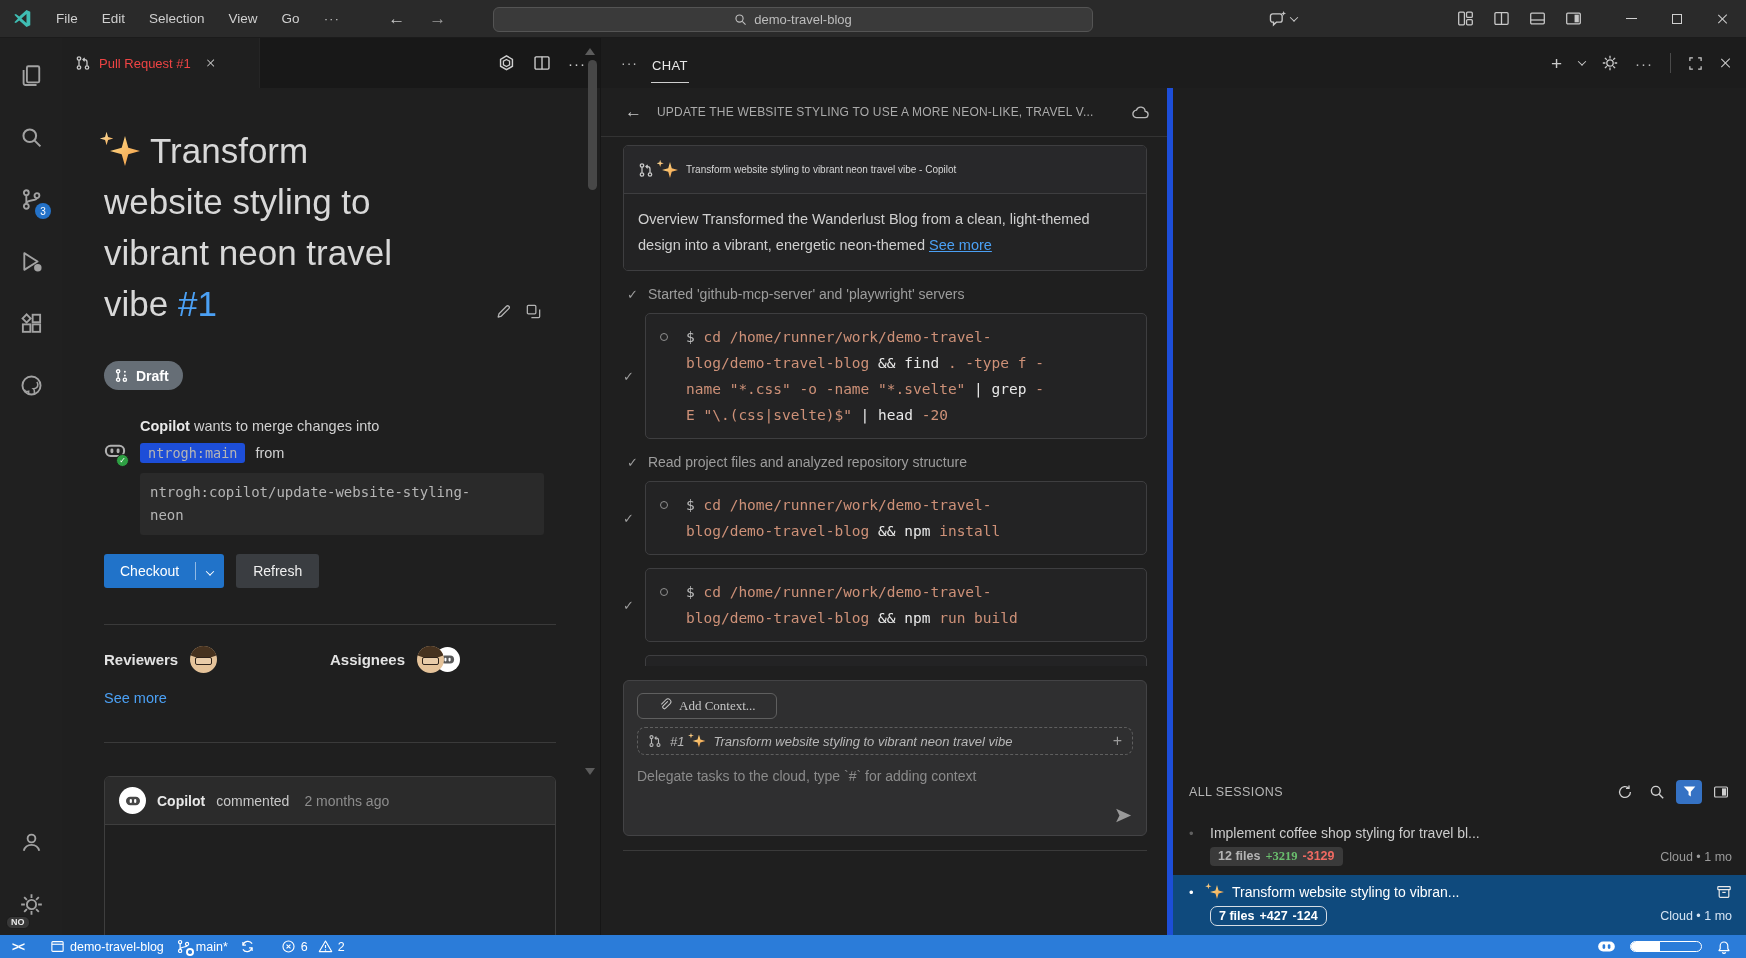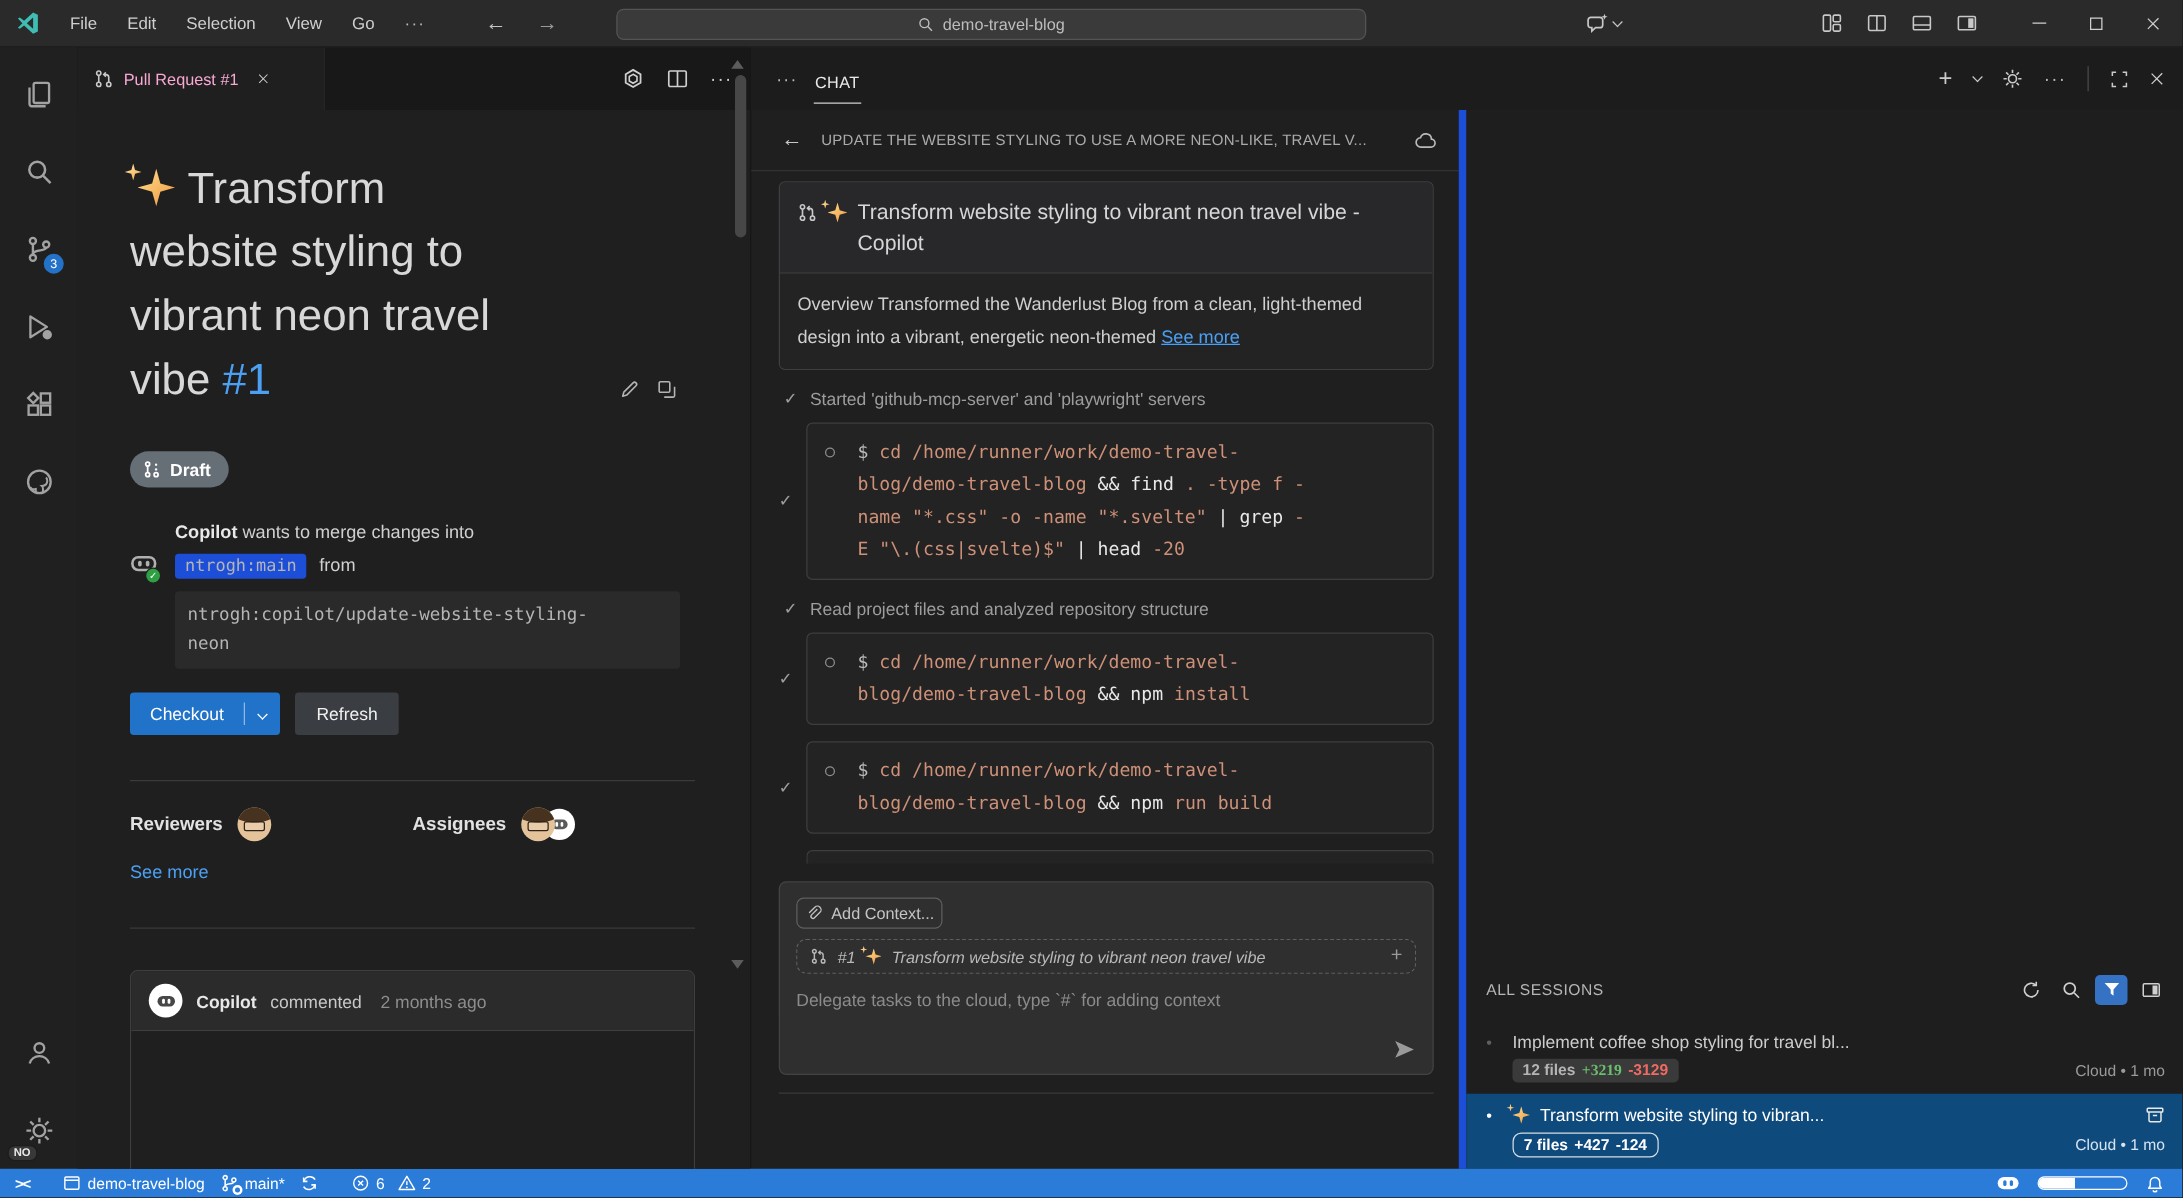--- a/index.html
+++ b/index.html
@@ -41,21 +41,21 @@
   .ab-item:first-child{margin-top:6px;}
   .ab-spacer{flex:1;}
   .ab-badge{position:absolute;right:11px;bottom:11px;min-width:16px;height:16px;border-radius:8px;background:#2472c8;
     color:#fff;font-size:10px;display:flex;align-items:center;justify-content:center;padding:0 3px;}
   .no-badge{position:absolute;left:6px;bottom:6px;background:#383838;border:1px solid #1c1c1c;border-radius:6px;
     color:#e8e8e8;font-size:9px;font-weight:bold;padding:1px 4px;line-height:1;}
 
   
   .editor{width:538px;flex:none;background:#1f1f1f;display:flex;flex-direction:column;position:relative;}
   .tabbar{height:50px;background:#181818;display:flex;align-items:stretch;flex:none;}
-  .tab{width:198px;background:#1f1f1f;display:flex;align-items:center;gap:8px;padding:0 10px 0 13px;color:#f9a8d4;font-size:13px;border-right:1px solid #252525;}
+  .tab{width:198px;background:#1f1f1f;display:flex;align-items:center;gap:8px;padding:0 10px 0 13px;color:#ef4444;font-size:13px;border-right:1px solid #252525;}
   .tab .xglyph{transform:scale(.78);}
   .tab .xglyph::before,.tab .xglyph::after{background:#cfcfcf;}
   .tab-actions{margin-left:auto;display:flex;align-items:center;gap:17px;padding-right:14px;color:#cfcfcf;}
   .tab-actions .more{font-size:15px;letter-spacing:1px;}
   .ed-content{flex:1;padding:0 44px 0 42px;overflow:hidden;position:relative;}
   .pr-title{margin-top:37px;font-size:35px;line-height:51px;color:#d8d8d8;font-weight:400;}
   .pr-title .num{color:#4ba0f4;}
   .title-tools{position:absolute;right:58px;top:215px;display:flex;gap:13px;color:#b4b4b4;}
   .draft-pill{display:inline-flex;align-items:center;gap:7px;background:#666e76;color:#fff;border-radius:15px;
     height:29px;padding:0 14px 0 10px;font-size:14px;font-weight:bold;margin-top:32px;}
@@ -108,36 +108,36 @@
 
   
   .chatcol{width:566px;flex:none;display:flex;flex-direction:column;min-height:0;}
   .chat-head{height:49px;display:flex;align-items:center;padding:0 18px 0 24px;border-bottom:1px solid #333333;flex:none;}
   .chat-head .back{font-size:17px;color:#c8c8c8;flex:none;}
   .chat-head .ttl{margin-left:15px;font-size:12px;letter-spacing:.2px;color:#ababab;white-space:nowrap;overflow:hidden;flex:1;}
   .chat-head .cloud{color:#b9b9b9;flex:none;margin-left:8px;}
   .chat-scroll{flex:1;padding:8px 20px 0 22px;overflow:hidden;}
   .pr-card{border:1px solid #3e3e40;border-radius:5px;overflow:hidden;}
   .pr-card-top{background:#28282a;border-bottom:1px solid #3e3e40;padding:11px 14px;display:flex;gap:8px;
-    font-size:17px;line-height:25px;color:#d6d6d6;}
+    font-size:10px;line-height:25px;color:#d6d6d6;}
   .pr-card-top .ic{margin-top:5px;flex:none;color:#c8c8c8;}
   .pr-card-body{background:#232324;padding:12px 14px;font-size:14.5px;line-height:26px;color:#cfcfcf;}
   .pr-card-body a{color:#4ba0f4;text-decoration:underline;}
   .step{display:flex;align-items:center;gap:10px;margin:15px 0 11px 4px;color:#9d9d9d;font-size:14px;}
   .step .ck{font-size:13px;}
   .cbrow{display:flex;align-items:center;margin-bottom:13px;}
   .cbrow .ck{width:22px;flex:none;color:#9d9d9d;font-size:13px;}
   .codecard{flex:1;position:relative;border:1px solid #3e3e40;background:#232324;border-radius:5px;padding:10px 12px 10px 40px;}
   .codecard .ring{position:absolute;left:14px;top:19px;width:8px;height:8px;border:1.4px solid #8f8f8f;border-radius:50%;}
   .cline{font-family:"DejaVu Sans Mono","Liberation Mono",monospace;font-size:14.5px;line-height:26px;white-space:pre;}
   .cs-o{color:#ce9178;}.cs-w{color:#e8e8e8;}.cs-p{color:#bbbbbb;}
   .partialblock{margin-left:22px;height:11px;border:1px solid #3e3e40;border-bottom:none;border-radius:5px 5px 0 0;background:#232324;}
   .inputbox{margin-top:14px;background:#2f2f30;border:1px solid #434345;border-radius:6px;padding:12px 13px 10px;}
-  .ctx-pill{display:inline-flex;align-items:center;gap:7px;border:1px solid #5f5f5f;border-radius:6px;padding:4px 6px;
-    color:#c4c4c4;font-size:13px;}
+  .ctx-pill{display:inline-flex;align-items:flex-start;gap:7px;border:1px solid #5f5f5f;border-radius:6px;padding:4px 20px;
+    color:#c4c4c4;font-size:13px;font-family:Liberation Serif, serif;}
   .attach-pill{margin-top:8px;display:flex;align-items:center;gap:8px;border:1px dashed #5f5f5f;border-radius:8px;
     padding:4px 10px;color:#b8b8b8;font-size:13px;font-style:italic;}
   .attach-pill .ttl{flex:1;white-space:nowrap;overflow:hidden;}
   .attach-pill .plus{font-style:normal;font-size:16px;color:#9a9a9a;flex:none;}
   .attach-pill .ic{color:#b8b8b8;flex:none;}
   .input-ph{margin-top:13px;font-size:14px;color:#8b8b8b;}
   .send-row{display:flex;justify-content:flex-end;margin-top:22px;color:#9a9a9a;}
   .chat-bottom-hr{border-top:1px solid #3a3a3a;margin-top:14px;}
 
   

